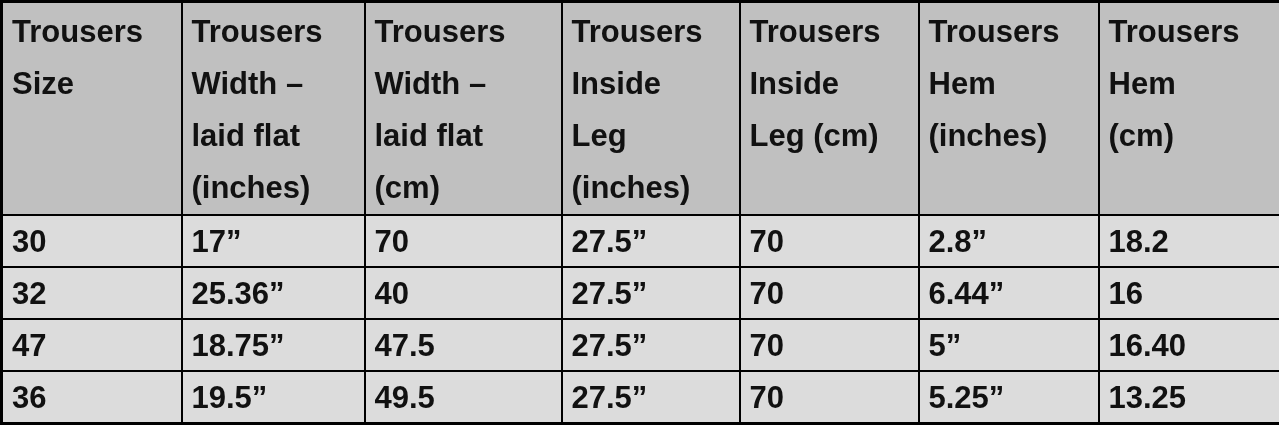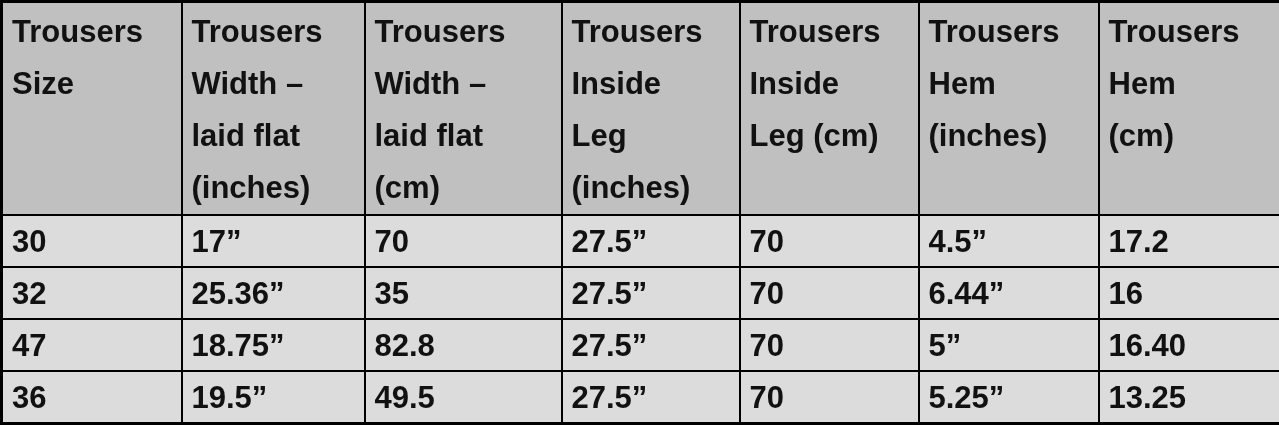--- a/index.html
+++ b/index.html
@@ -84,36 +84,36 @@
 (cm)</th>
     </tr>
   </thead>
   <tbody>
     <tr>
       <td>30</td>
       <td>17”</td>
       <td>70</td>
       <td>27.5”</td>
       <td>70</td>
-      <td>4.5”</td>
-      <td>17.2</td>
+      <td>2.8”</td>
+      <td>18.2</td>
     </tr>
     <tr>
       <td>32</td>
       <td>25.36”</td>
-      <td>35</td>
+      <td>40</td>
       <td>27.5”</td>
       <td>70</td>
       <td>6.44”</td>
       <td>16</td>
     </tr>
     <tr>
       <td>47</td>
       <td>18.75”</td>
-      <td>82.8</td>
+      <td>47.5</td>
       <td>27.5”</td>
       <td>70</td>
       <td>5”</td>
       <td>16.40</td>
     </tr>
     <tr>
       <td>36</td>
       <td>19.5”</td>
       <td>49.5</td>
       <td>27.5”</td>

